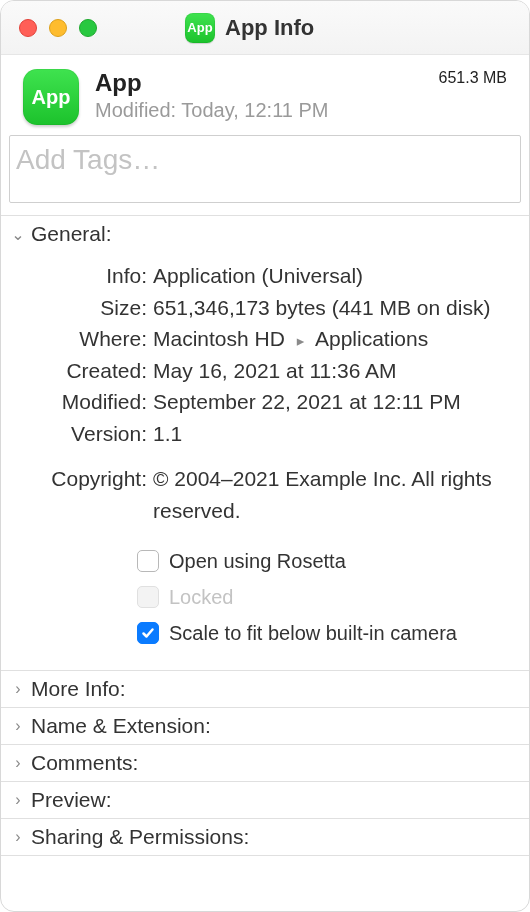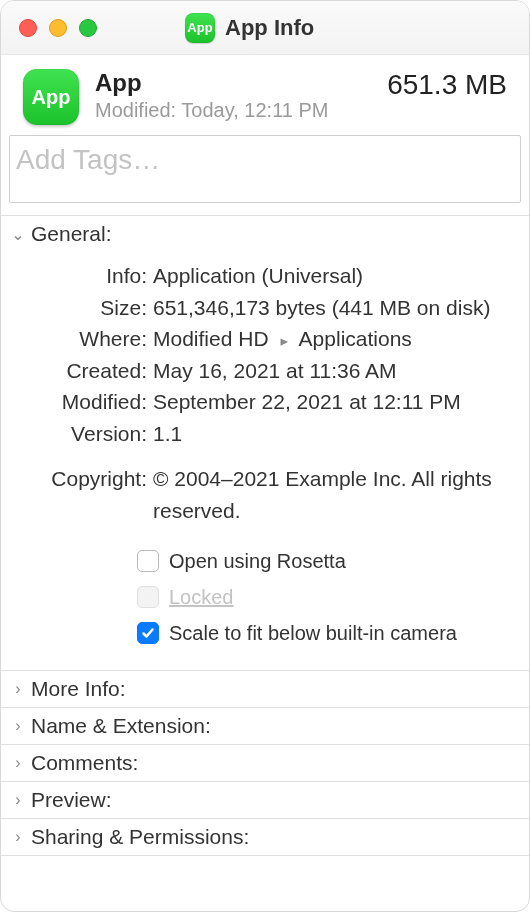--- a/index.html
+++ b/index.html
@@ -45,21 +45,21 @@
   .header .big-icon {
     width: 56px; height: 56px; border-radius: 14px;
     background: linear-gradient(#3fe34f,#1cc22c);
     display: flex; align-items: center; justify-content: center;
     color: #fff; font-weight: 700; font-size: 20px;
     box-shadow: inset 0 0 0 1px rgba(0,0,0,0.05), 0 2px 3px rgba(0,0,0,0.2);
   }
   .header .meta { flex: 1; }
   .header .app-name { font-weight: 700; font-size: 24px; color: #222; }
   .header .modified { font-size: 20px; color: #9a9a9a; margin-top: 2px; }
-  .header .size { font-weight: 400; font-size: 28px; color: #222; margin-left: auto; }
+  .header .size { font-weight: 400; font-size: 16px; color: #222; margin-left: auto; }
   .tags-input {
     margin: 0 8px 12px 8px;
   }
   .tags-input input {
     width: 100%; font-size: 28px; padding: 8px 6px 26px 6px;
     border: 1px solid #cfcfcf; border-radius: 2px;
     outline: none; color: #555;
   }
   .tags-input input::placeholder { color: #c3c3c3; }
   .sections { flex: 1; overflow: auto; }
@@ -87,21 +87,21 @@
   .check-row { display: flex; align-items: center; gap: 10px; padding-left: 120px; margin-top: 6px; }
   .cbox {
     width: 22px; height: 22px; border-radius: 5px;
     border: 1px solid #b8b8b8; background: #fff;
     display: inline-flex; align-items: center; justify-content: center;
     flex-shrink: 0;
   }
   .cbox.checked { background: #0a7bff; border-color: #0a7bff; }
   .cbox.checked svg { stroke: #fff; }
   .cbox.disabled { background: #f3f3f3; border-color: #e0e0e0; }
-  .check-row .cb-label.disabled { color: #c3c3c3; text-decoration: underline; }
+  .check-row .cb-label.disabled { color: #c3c3c3; }
   .cb-label { font-size: 20px; color: #333; }
   .section:last-child { border-bottom: 1px solid #e0e0e0; }
 </style>
 </head>
 <body>
 
 <div class="window">
 
   <div class="titlebar">
     <div class="traffic">
@@ -144,21 +144,21 @@
           <div class="kv-label">Info:</div>
           <div class="kv-value">Application (Universal)</div>
         </div>
         <div class="kv-row">
           <div class="kv-label">Size:</div>
           <div class="kv-value">651,346,173 bytes (441 MB on disk)</div>
         </div>
         <div class="kv-row">
           <div class="kv-label">Where:</div>
           <div class="kv-value">
-            <span>Modified HD</span>
+            <span>Macintosh HD</span>
             <span class="where-sep">▸</span>
             <span>Applications</span>
           </div>
         </div>
         <div class="kv-row">
           <div class="kv-label">Created:</div>
           <div class="kv-value">May 16, 2021 at 11:36 AM</div>
         </div>
         <div class="kv-row">
           <div class="kv-label">Modified:</div>

